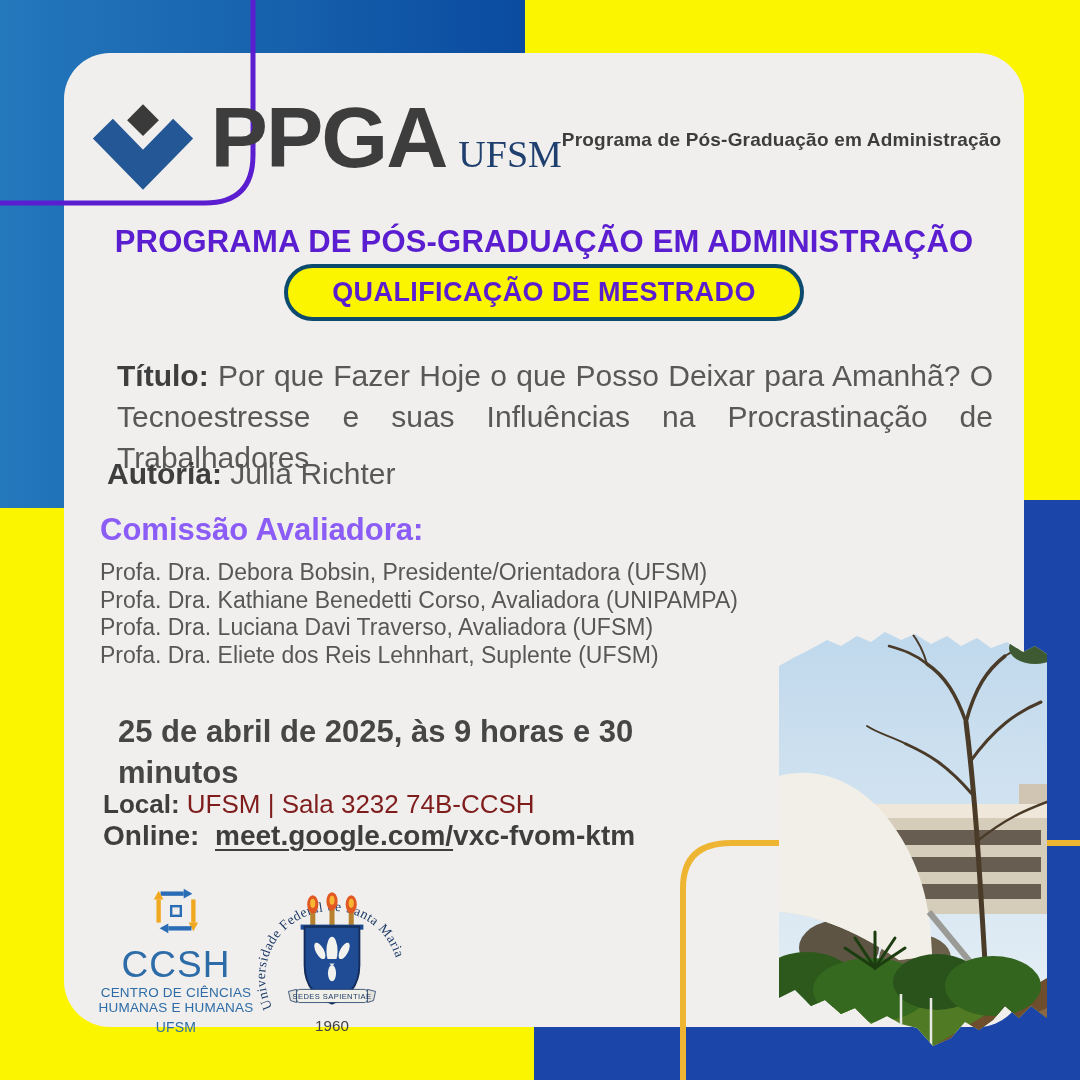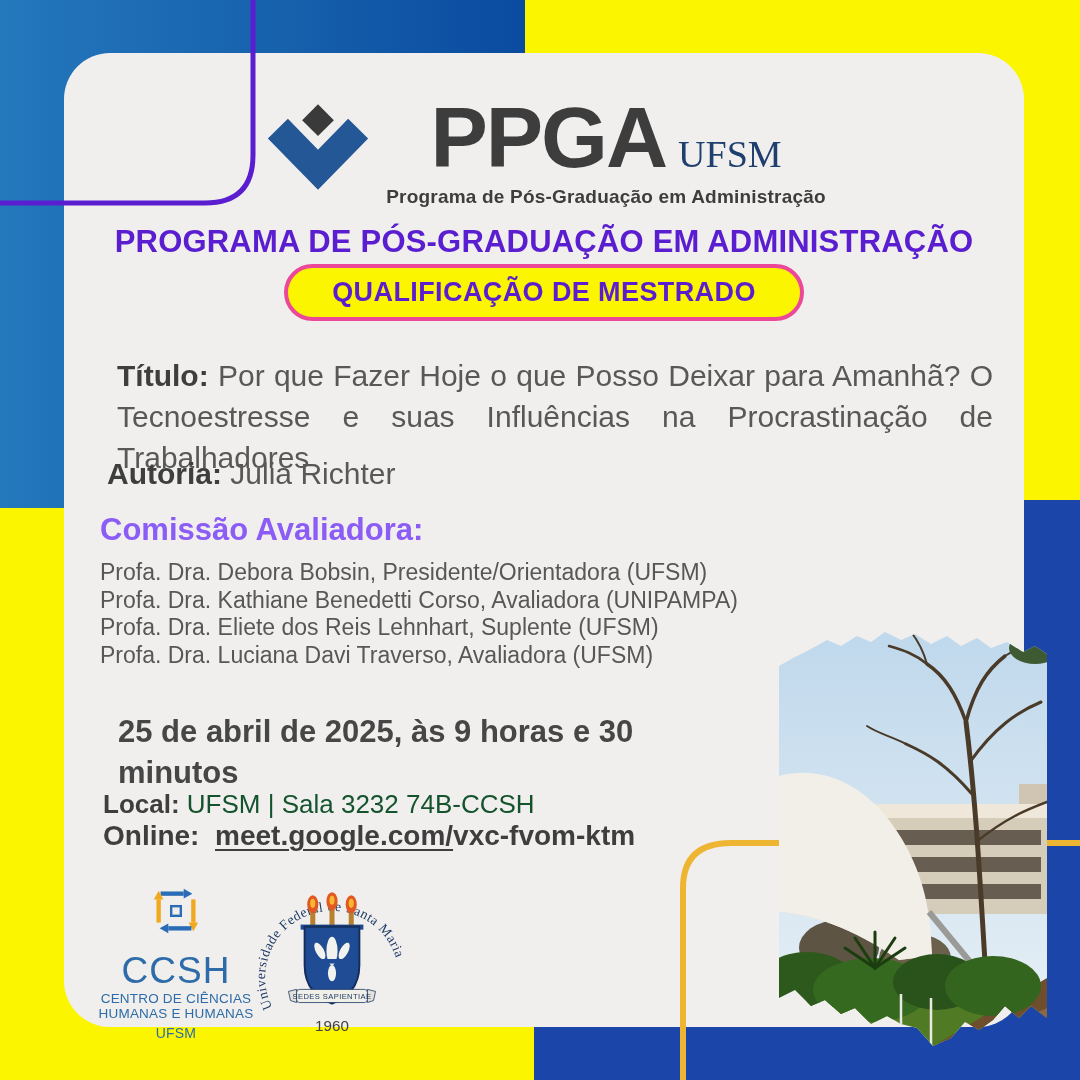--- a/index.html
+++ b/index.html
@@ -10,54 +10,54 @@
   .bg-royal{position:absolute;left:534px;top:500px;width:546px;height:580px;background:#1B45A8;}
   .card{position:absolute;left:64px;top:53px;width:960px;height:974px;
         background:#F0EFED;border-radius:46px;}
   .lines-svg{position:absolute;left:0;top:0;width:1080px;height:1080px;z-index:3;pointer-events:none;}
   .photo{position:absolute;left:779px;top:626px;width:268px;height:424px;z-index:4;}
   .z{z-index:5;}
 
   .logo-row{position:absolute;left:64px;top:94px;width:960px;display:flex;
             justify-content:center;align-items:flex-start;}
   .logo-icon{width:112px;height:98px;margin-right:12px;margin-top:8px;}
-  .logo-text{display:flex;flex-direction:column;align-items:center;}
+  .logo-text{display:flex;flex-direction:row;align-items:center;}
   .logo-main{display:flex;align-items:baseline;line-height:1;}
   .ppga{font-size:86px;font-weight:800;color:#3D3D3D;letter-spacing:-2px;}
   .ufsm{font-family:"Liberation Serif",serif;font-size:38px;color:#1F3F6E;margin-left:12px;}
   .logo-tagline{font-size:19px;font-weight:700;color:#3D3D3D;margin-top:6px;letter-spacing:0.2px;}
 
   .program-title{position:absolute;left:64px;top:224px;width:960px;text-align:center;
                  font-size:31px;font-weight:800;color:#5A1ED0;letter-spacing:0.2px;}
   .badge{position:absolute;left:64px;top:264px;width:960px;display:flex;justify-content:center;}
-  .badge-pill{background:#FBF500;border:4px solid #ec4899;border-radius:30px;
+  .badge-pill{background:#FBF500;border:4px solid #0c4a6e;border-radius:30px;
               padding:9px 44px;font-size:27px;font-weight:800;color:#5A1ED0;letter-spacing:0.4px;}
 
   .title-block{position:absolute;left:103px;top:341px;width:876px;margin:14px;
                font-size:30px;line-height:41px;color:#585858;text-align:justify;}
   .b-label{font-weight:800;color:#3E3E3E;}
   .author-block{position:absolute;left:103px;top:453px;margin:4px;font-size:30px;color:#585858;}
 
   .committee-h{position:absolute;left:100px;top:512px;margin:0;font-size:31px;
                font-weight:800;color:#8b5cf6;}
   .committee-list{position:absolute;left:100px;top:559px;font-size:23px;
                   line-height:27.5px;color:#575757;white-space:nowrap;}
 
   .datetime{position:absolute;left:103px;top:696px;margin:15px;font-size:31px;font-weight:800;
             color:#464646;line-height:41px;white-space:pre-line;}
 
   .loc-row{position:absolute;left:103px;top:789px;font-size:26px;color:#3E3E3E;}
-  .loc-val{font-weight:400;color:#14532d;}
+  .loc-val{font-weight:400;color:#7f1d1d;}
   .online-row{position:absolute;left:103px;top:820px;font-size:28px;color:#3E3E3E;font-weight:700;}
   .online-row a{color:#3E3E3E;text-decoration:none;}
   .u{text-decoration:underline;text-decoration-thickness:2px;text-underline-offset:4px;}
 
   .ccsh-block{position:absolute;left:94px;top:884px;width:164px;text-align:center;color:#2D6CA8;}
   .ccsh-icon{display:block;margin:0 auto;}
-  .ccsh-acr{font-size:37px;line-height:1.05;letter-spacing:1px;margin-top:14px;}
+  .ccsh-acr{font-size:37px;line-height:1.05;letter-spacing:1px;margin-top:8px;}
   .ccsh-l{font-size:13.5px;line-height:15.5px;letter-spacing:0.2px;text-align:center;}
   .ccsh-l3{margin-top:4px;font-size:14px;}
   .seal{position:absolute;left:250px;top:876px;width:164px;height:164px;}
 </style>
 </head>
 <body>
 
 <div class="stage">
 
   <div class="bg-steel"></div>
@@ -146,22 +146,22 @@
   </div>
 
   <p class="title-block z"><span class="b-label">Título:</span> <span>Por que Fazer Hoje o que Posso Deixar para Amanhã? O Tecnoestresse e suas Influências na Procrastinação de Trabalhadores</span></p>
 
   <p class="author-block z"><span class="b-label">Autoria:</span> <span>Julia Richter</span></p>
 
   <h2 class="committee-h z">Comissão Avaliadora:</h2>
   <div class="committee-list z">
     <div>Profa. Dra. Debora Bobsin, Presidente/Orientadora (UFSM)</div>
     <div>Profa. Dra. Kathiane Benedetti Corso, Avaliadora (UNIPAMPA)</div>
+    <div>Profa. Dra. Luciana Davi Traverso, Avaliadora (UFSM)</div>
     <div>Profa. Dra. Eliete dos Reis Lehnhart, Suplente (UFSM)</div>
-    <div>Profa. Dra. Luciana Davi Traverso, Avaliadora (UFSM)</div>
   </div>
 
   <p class="datetime z">25 de abril de 2025, às 9 horas e 30
 minutos</p>
 
   <div class="loc-row z"><span class="b-label">Local:</span> <span class="loc-val">UFSM | Sala 3232 74B-CCSH</span></div>
 
   <div class="online-row z"><span class="b-label">Online:</span>&nbsp; <a href="#"><span class="u">meet.google.com/</span><span>vxc-fvom-ktm</span></a></div>
 
   <div class="ccsh-block z">

